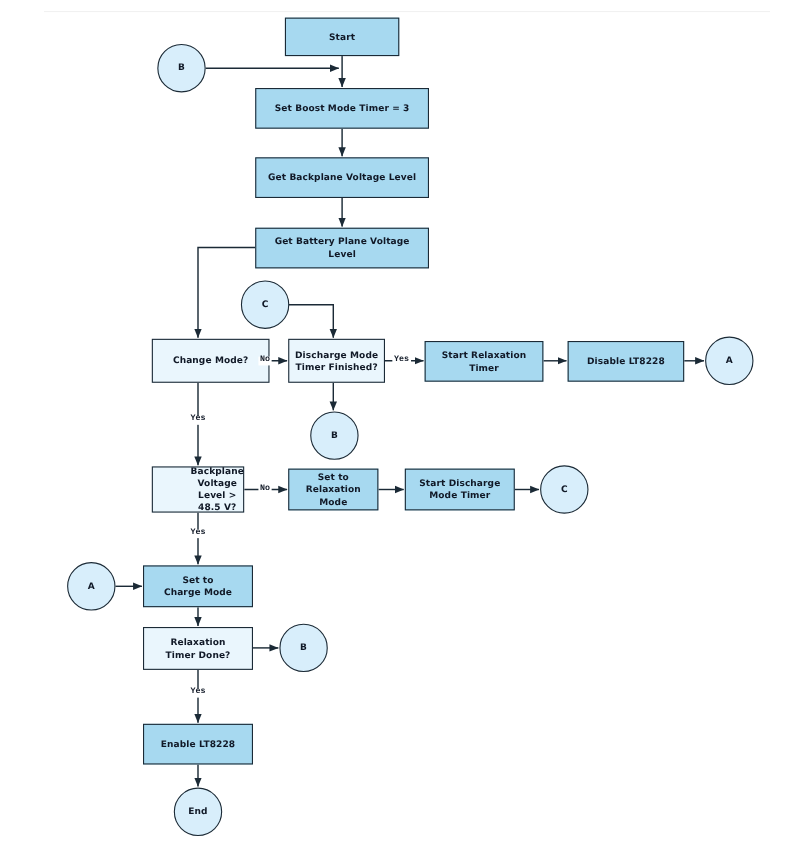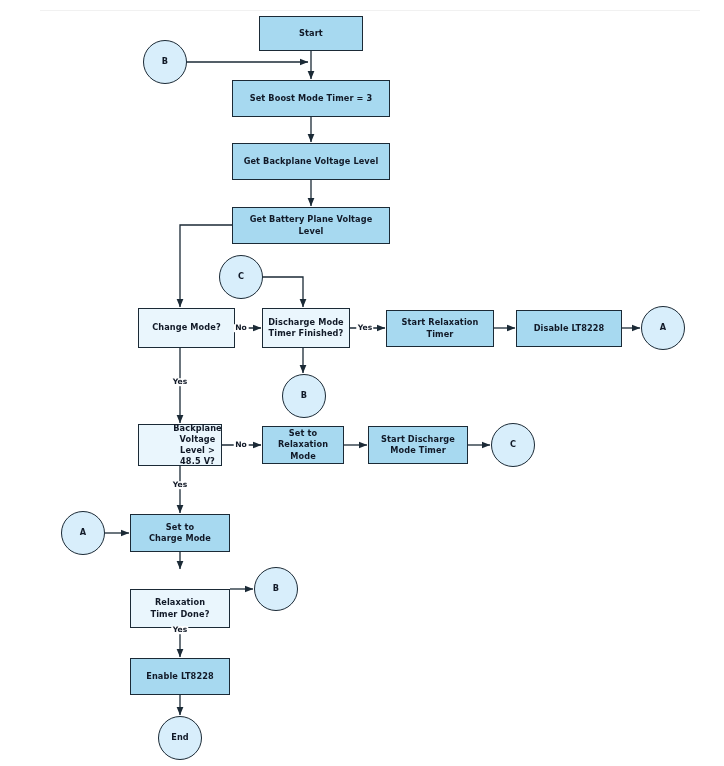--- a/index.html
+++ b/index.html
@@ -61,20 +61,21 @@
   .edge-label {
     position: absolute;
     font-size: 7.6px;
     font-weight: bold;
     color: #111927;
     background: #ffffff;
     padding: 0 1.5px;
     line-height: 1;
     transform: translate(-50%, -50%);
     white-space: nowrap;
+    font-family: Liberation Mono, monospace;
   }
   .frame-top {
     position: absolute;
     left: 40px;
     top: 10px;
     width: 660px;
     height: 1px;
     background: #f1f1f1;
   }
 </style>
@@ -128,21 +129,21 @@
       </div>
       <div class="node process" style="left: 232px; top: 143px; width: 158px; height: 37px;">
         <span class="txt">Get Backplane Voltage Level</span>
       </div>
       <div class="node process" style="left: 232px; top: 207px; width: 158px; height: 37px;">
         <span class="txt">Get Battery Plane Voltage Level</span>
       </div>
       <div class="node connector" style="left: 219px; top: 255px; width: 44px; height: 44px;">
         <span class="txt">C</span>
       </div>
-      <div class="node decision" style="left: 138px; top: 308px; width: 97px; height: 40px;">
+      <div class="node decision" style="left: 138px; top: 308px; width: 107px; height: 40px;">
         <span class="txt">Change Mode?</span>
       </div>
       <div class="node decision" style="left: 262px; top: 308px; width: 88px; height: 40px; text-align: center;">
         <span class="txt">Discharge Mode
 Timer Finished?</span>
       </div>
       <div class="node process" style="left: 386px; top: 310px; width: 108px; height: 37px;">
         <span class="txt">Start Relaxation Timer</span>
       </div>
       <div class="node process" style="left: 516px; top: 310px; width: 106px; height: 37px;">
@@ -169,21 +170,21 @@
       <div class="node connector" style="left: 491px; top: 423px; width: 44px; height: 44px;">
         <span class="txt">C</span>
       </div>
       <div class="node connector" style="left: 61px; top: 511px; width: 44px; height: 44px;">
         <span class="txt">A</span>
       </div>
       <div class="node process" style="left: 130px; top: 514px; width: 100px; height: 38px;">
         <span class="txt">Set to
 Charge Mode</span>
       </div>
-      <div class="node decision" style="left: 130px; top: 589px; width: 100px; height: 39px;">
+      <div class="node decision" style="left: 130px; top: 570px; width: 100px; height: 39px;">
         <span class="txt">Relaxation
 Timer Done?</span>
       </div>
       <div class="node connector" style="left: 254px; top: 567px; width: 44px; height: 44px;">
         <span class="txt">B</span>
       </div>
       <div class="node process" style="left: 130px; top: 658px; width: 100px; height: 37px;">
         <span class="txt">Enable LT8228</span>
       </div>
       <div class="node terminal" style="left: 158px; top: 716px; width: 44px; height: 44px; text-align: right;">

